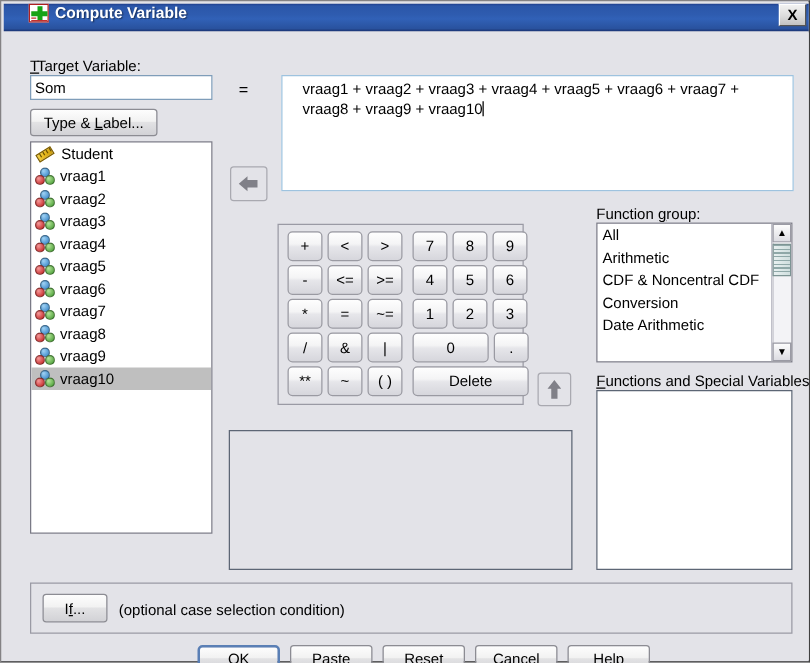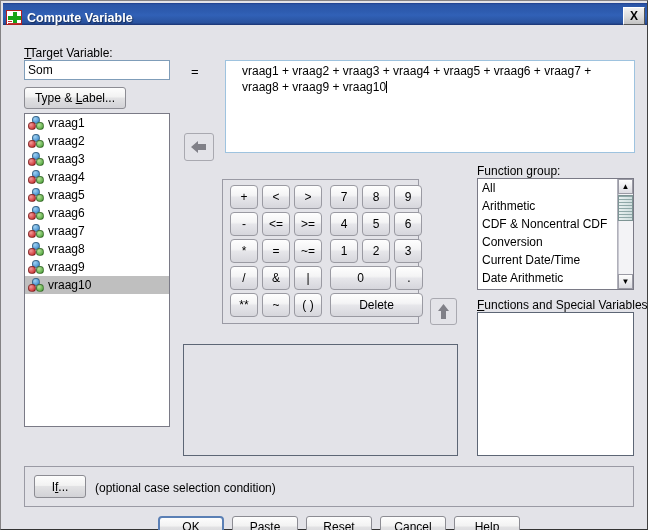--- a/index.html
+++ b/index.html
@@ -28,23 +28,23 @@
 
   
   #titlebar {
     position: absolute;
     left: 2px; top: 2px;
     width: 644px; height: 22px;
     background: linear-gradient(to bottom,
         #1f3e8c 0%, #2b56a8 8%, #2e5cb0 40%,
         #3161b7 55%, #29529e 90%, #1a3372 100%);
     display: flex;
-    align-items: flex-end;
-    box-sizing: border-box;
-    padding-left: 3px;
+    align-items: flex-start;
+    box-sizing: border-box;
+    padding-left: 20px;
   }
   #title-icon {
     width: 16px; height: 15px;
     background: #ffffff;
     border: 1px solid #b02020;
     position: relative;
     flex: 0 0 auto;
     box-sizing: border-box;
     overflow: hidden;
   }
@@ -309,20 +309,24 @@
 
     <input class="textbox" id="target-input" style="left: 21px; top: 34px; width: 146px; height: 20px;" value="Som">
 
     <div class="lbl" style="left:188px; top:38px; font-size:13px;">=</div>
 
     <div class="btn" style="left:21px; top:61px; width:102px; height:22px;">
       <span>Type &amp; <span class="u">L</span>abel...</span>
     </div>
 
     <div class="listbox" id="varlist" style="left:21px; top:87px; width:146px; height:314px;">
+        <div class="listitem">
+          <span class="ic ruler"></span>
+          <span>Student</span>
+        </div>
         <div class="listitem">
           <span class="ic">
             <span class="c blue"></span>
             <span class="c red"></span>
             <span class="c green"></span>
           </span>
           <span>vraag1</span>
         </div>
         <div class="listitem">
           <span class="ic">
@@ -449,21 +453,20 @@
 
     <div class="lbl" style="left:474px; top:138px;">
       <span>Function <span class="u">g</span>roup:</span>
     </div>
     <div class="listbox" style="left:474px; top:152px; width:157px; height:112px;">
       <div id="fgroup" style="width:141px;">
           <div class="listitem plain">All</div>
           <div class="listitem plain">Arithmetic</div>
           <div class="listitem plain">CDF &amp; Noncentral CDF</div>
           <div class="listitem plain">Conversion</div>
-          <div class="listitem plain">Current Date/Time</div>
           <div class="listitem plain">Date Arithmetic</div>
         </div>
       <div class="scrollbar" style="right:0; top:0; bottom:0; height:110px;">
         <div class="sb-btn" style="top:0;">▲</div>
         <div class="sb-track" style="top:15px; bottom:15px; height:80px;"></div>
         <div class="sb-thumb" style="top:16px; height:26px;"></div>
         <div class="sb-btn" style="top:95px;">▼</div>
       </div>
     </div>
 

